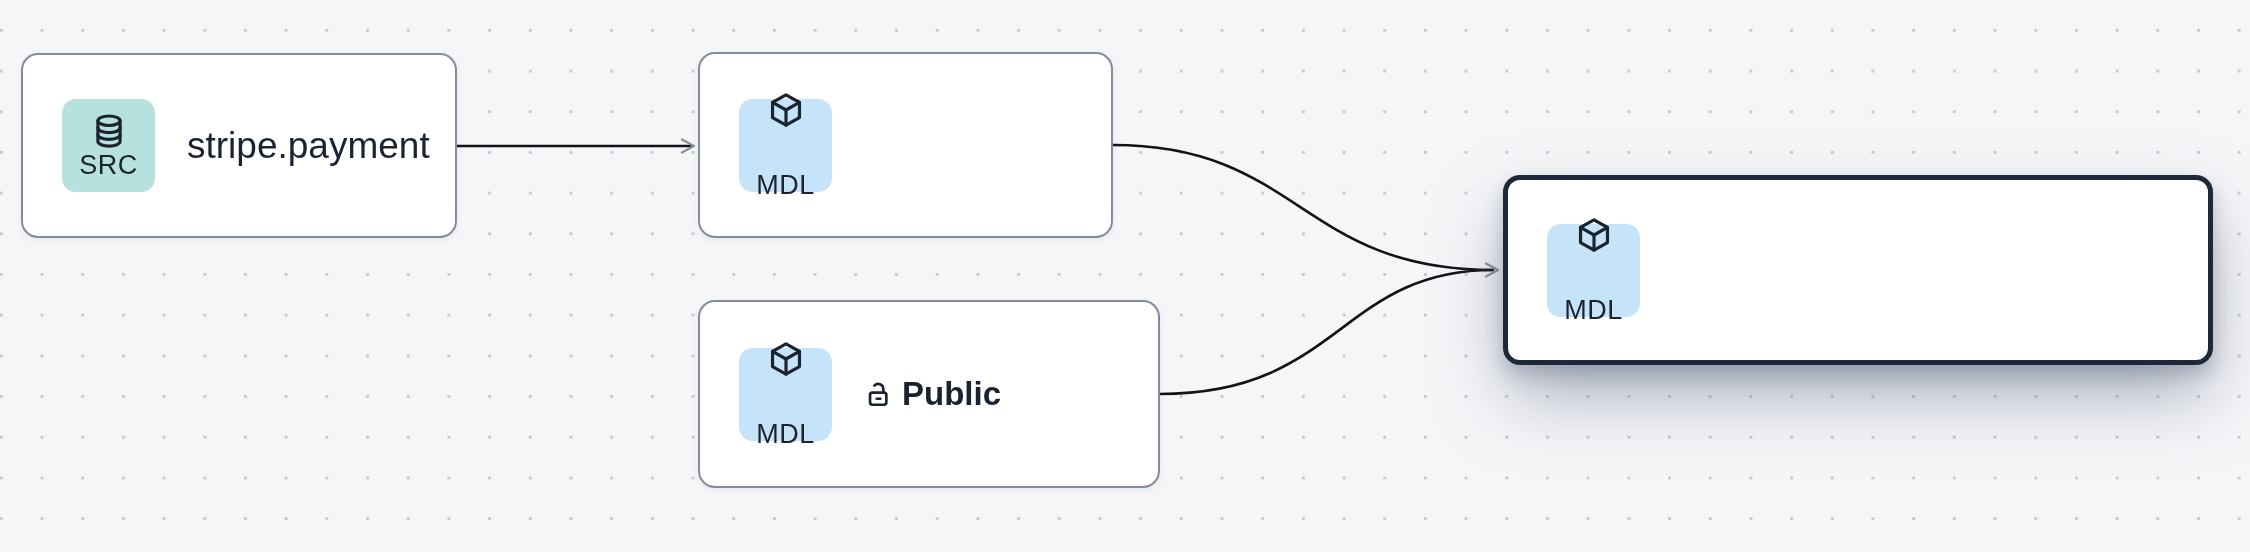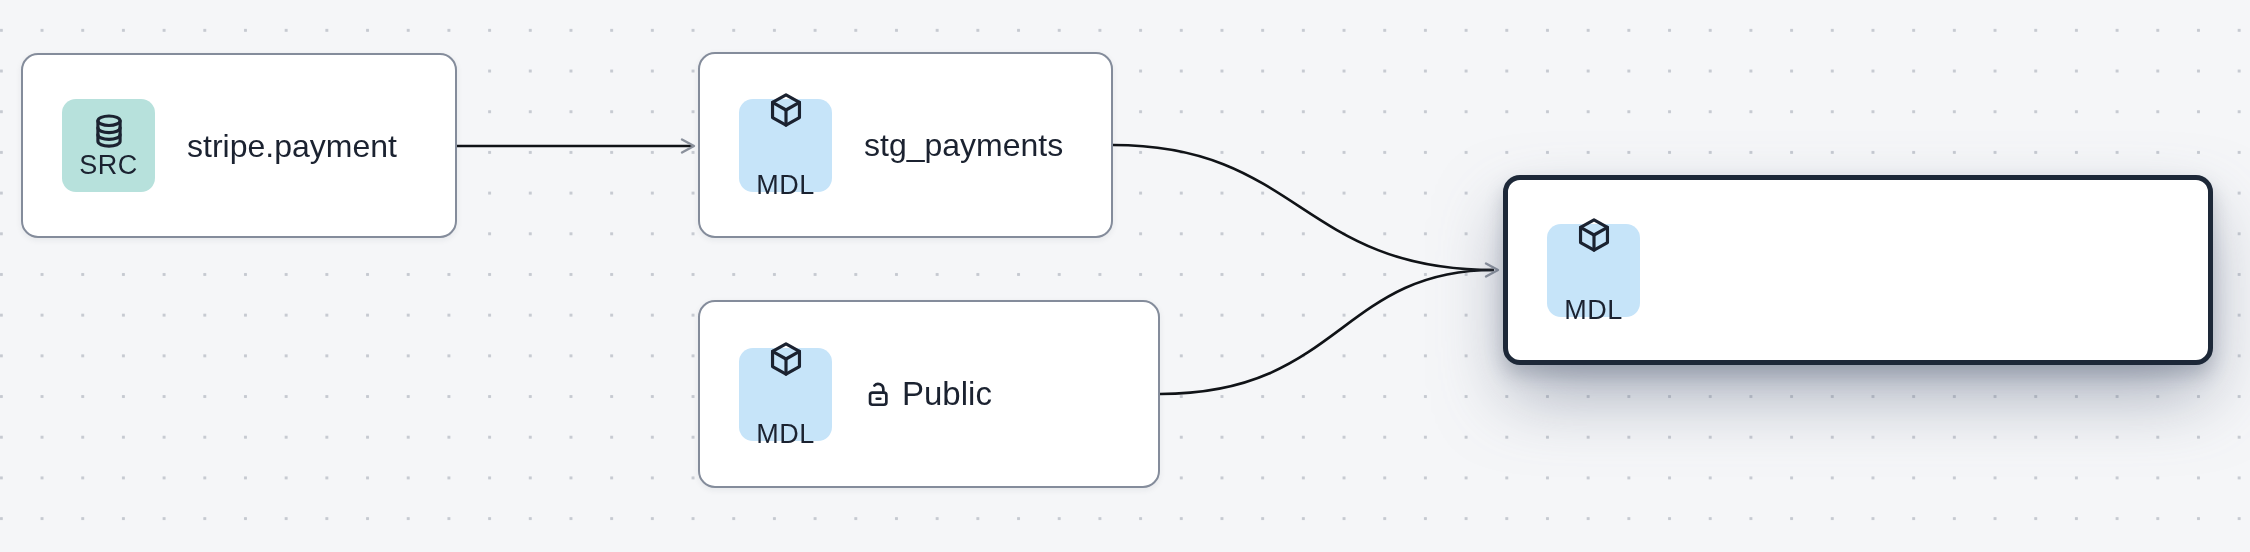--- a/index.html
+++ b/index.html
@@ -61,26 +61,26 @@
   }
   .badge.teal{background:var(--badge_teal);}
   .badge.blue{background:var(--badge_blue);gap:42px;}
   .badge svg{display:block;}
   .badge-label{
     font-size:27px;line-height:29px;font-weight:500;letter-spacing:0.5px;
     color:var(--ink);
   }
   .node-text{display:flex;flex-direction:column;justify-content:center;gap:5px;min-width:0;}
   .node-label{
-    font-size:32px;line-height:44px;font-weight:500;color:var(--ink);
+    font-size:37px;line-height:44px;font-weight:500;color:var(--ink);
     white-space:nowrap;
   }
   .node-access{
     display:flex;align-items:center;gap:9px;
-    font-size:33px;line-height:36px;font-weight:400;color:var(--ink);
+    font-size:33px;line-height:36px;font-weight:700;color:var(--ink);
   }
   .icon{display:inline-flex;flex:0 0 auto;}
 </style>
 </head>
 <body>
 
 <div class="canvas">
 
   <svg class="edge-layer" viewBox="0 0 2250 552" xmlns="http://www.w3.org/2000/svg">
     <path class="edge" d="M457 146 L692 146"></path>
@@ -111,23 +111,20 @@
     <div class="badge blue">
       <span class="icon">
         <svg width="38" height="38" viewBox="0 0 24 24" fill="none" stroke="#1b2230" stroke-width="2" stroke-linecap="round" stroke-linejoin="round">
           <path d="M12 2.5 L20.5 7.25 V16.75 L12 21.5 L3.5 16.75 V7.25 Z"></path>
           <path d="M3.5 7.25 L12 12 L20.5 7.25"></path>
           <path d="M12 12 V21.5"></path>
         </svg>
       </span>
       <span class="badge-label">MDL</span>
     </div>
-    <div class="node-text">
-      <span class="node-label">stg_payments</span>
-    </div>
   </div>
 
   <div class="node n3">
     <div class="badge blue">
       <span class="icon">
         <svg width="38" height="38" viewBox="0 0 24 24" fill="none" stroke="#1b2230" stroke-width="2" stroke-linecap="round" stroke-linejoin="round">
           <path d="M12 2.5 L20.5 7.25 V16.75 L12 21.5 L3.5 16.75 V7.25 Z"></path>
           <path d="M3.5 7.25 L12 12 L20.5 7.25"></path>
           <path d="M12 12 V21.5"></path>
         </svg>

